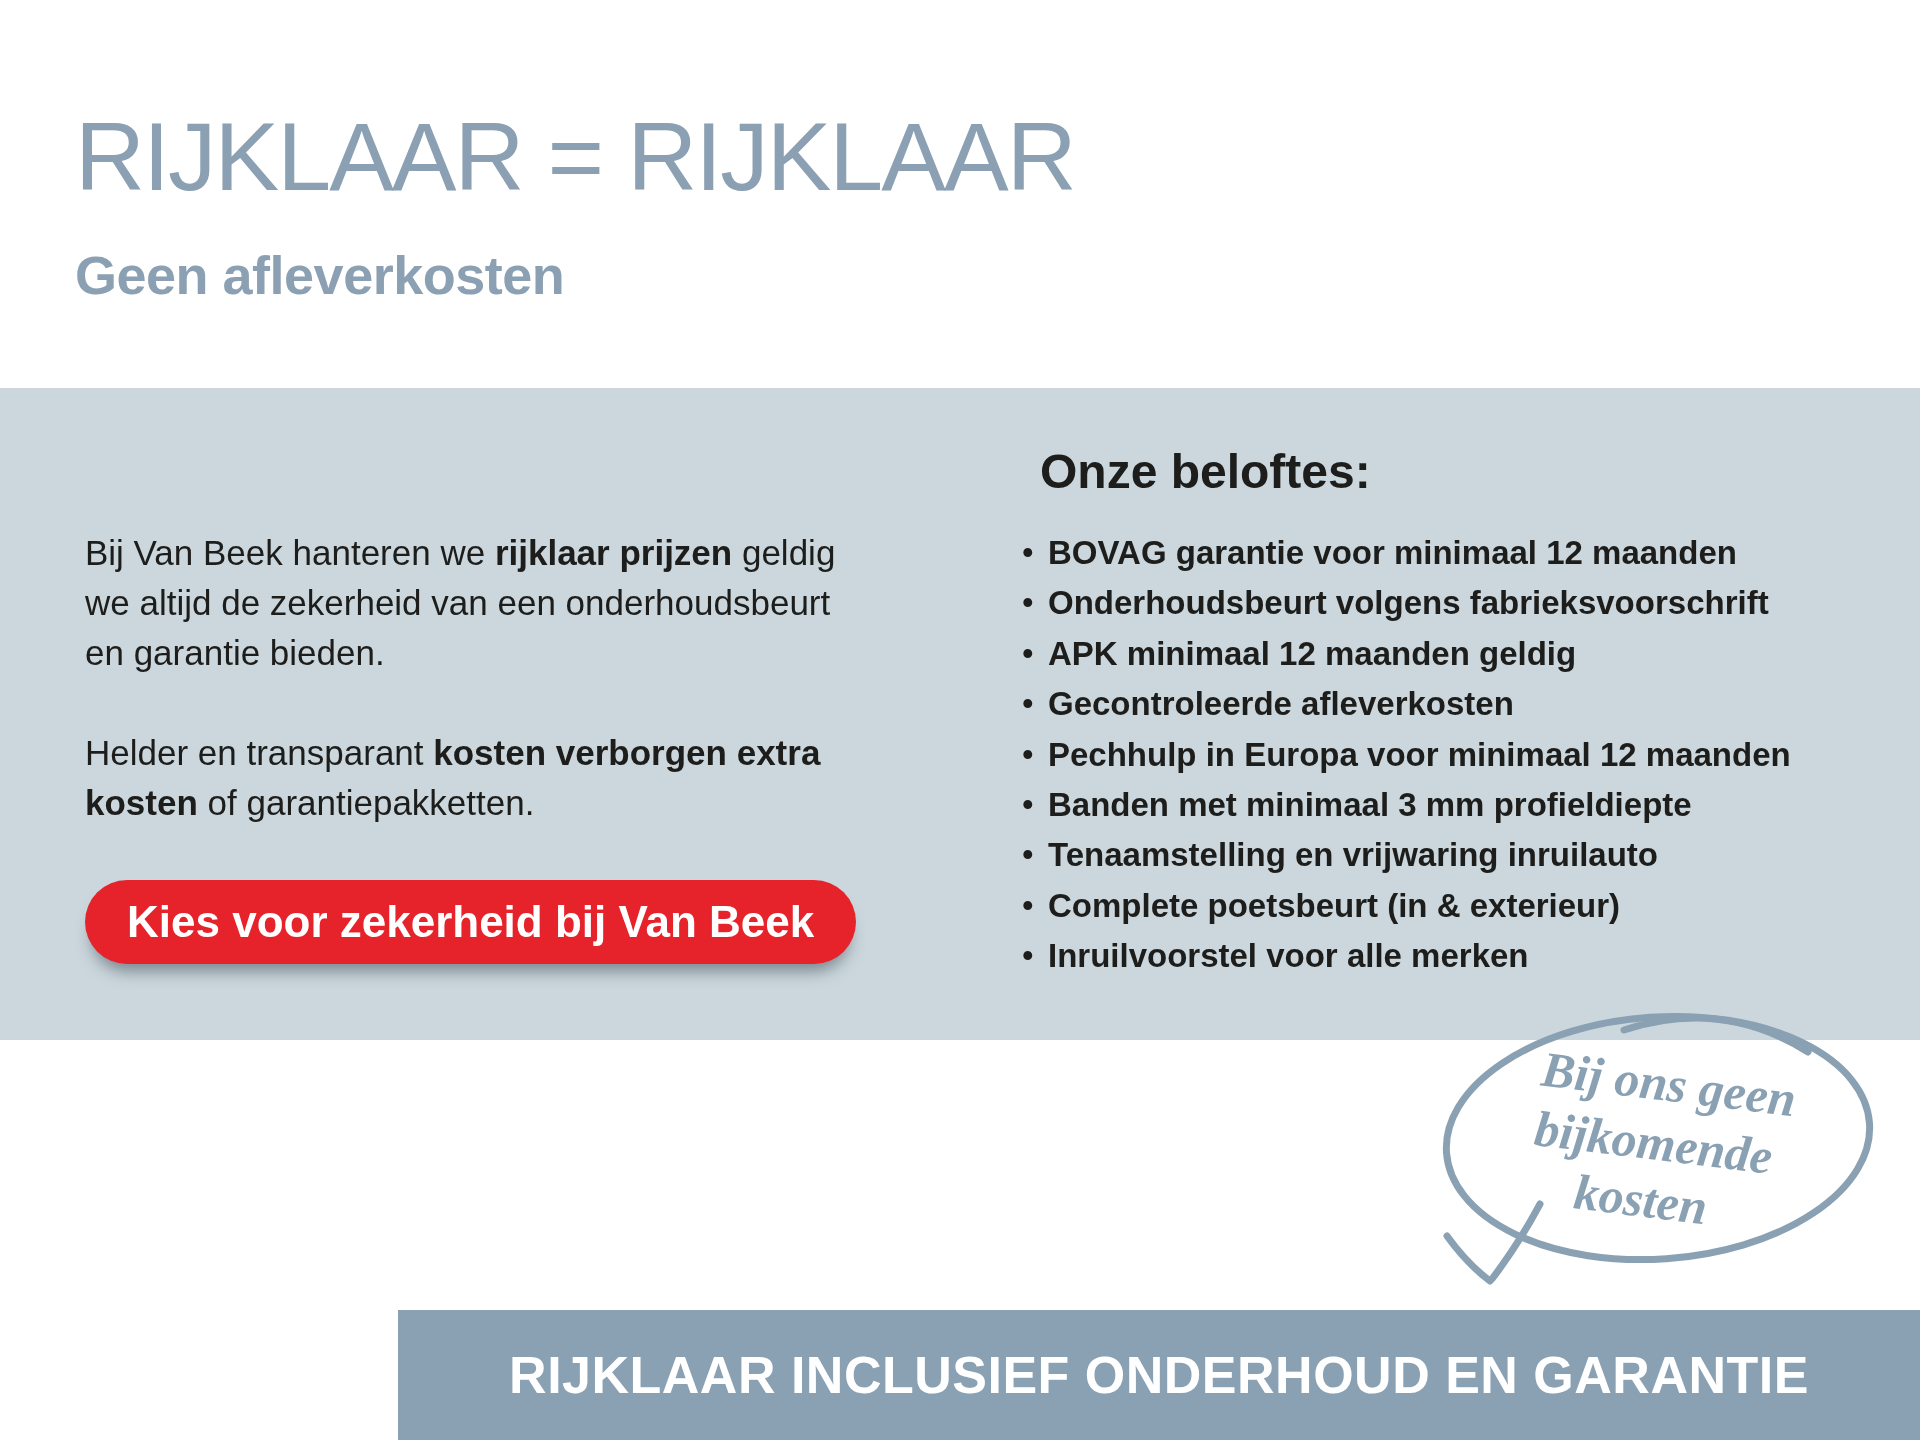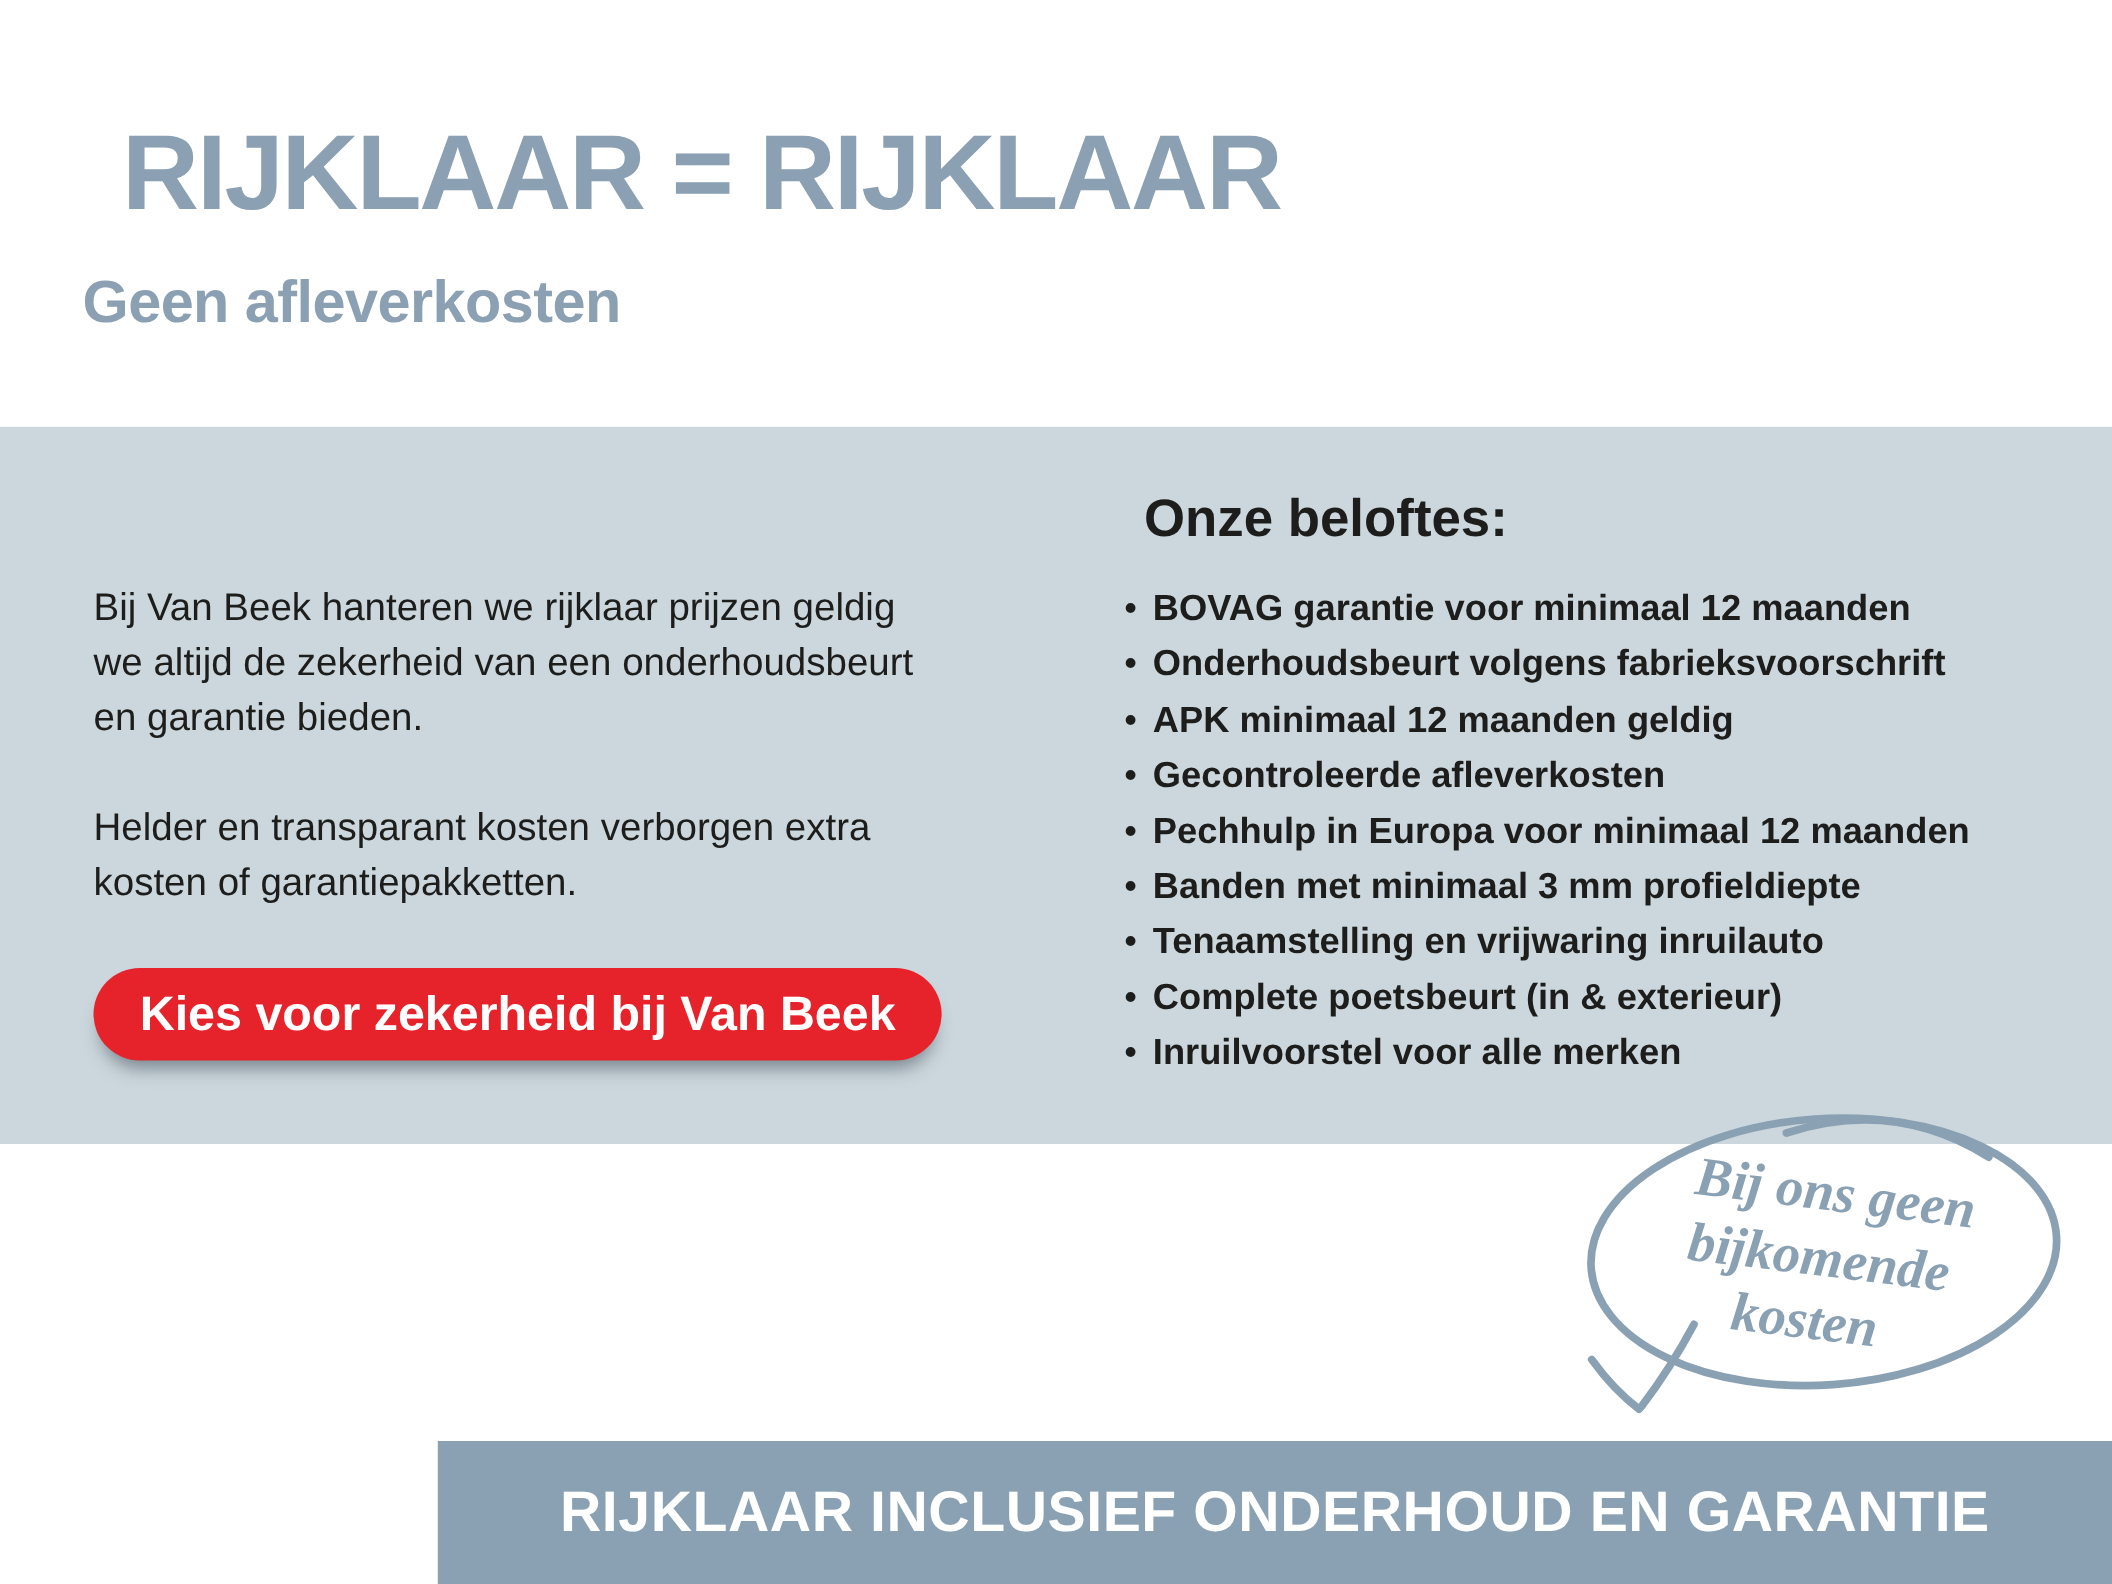--- a/index.html
+++ b/index.html
@@ -3,33 +3,33 @@
 <meta charset="utf-8">
 <style>
   html,body{margin:0;padding:0;background:#fff;}
   .canvas{
     position:relative;width:1920px;height:1440px;overflow:hidden;
     background:var(--white);font-family:"Liberation Sans",sans-serif;color:var(--ink);
   }
   
   .page-title{
     position:absolute;left:75px;top:108px;
-    font-size:97px;font-weight:700;letter-spacing:-2px;line-height:1;
-    color:var(--brand);white-space:nowrap;margin-left:36px;
+    font-size:97px;font-weight:400;letter-spacing:-2px;line-height:1;
+    color:var(--brand);white-space:nowrap;
   }
   .page-subtitle{
     position:absolute;left:75px;top:248px;
     font-size:54px;font-weight:700;letter-spacing:-0.5px;line-height:1;
     color:var(--brand);white-space:nowrap;
   }
   
   .panel{position:absolute;left:0;top:388px;width:1920px;height:652px;background:var(--panel);}
   
   .intro{position:absolute;left:85px;font-size:35px;line-height:50px;color:var(--ink);}
-  .intro b{font-weight:400;}
+  .intro b{font-weight:700;}
   .intro-p1{top:140px;}
   .intro-p2{top:340px;}
   
   .cta-button{
     position:absolute;left:85px;top:492px;height:84px;
     display:inline-flex;align-items:center;padding:0 42px;border:none;cursor:pointer;
     background:var(--red);border-radius:44px;
     color:#ffffff;font-family:"Liberation Sans",sans-serif;font-size:44px;font-weight:700;white-space:nowrap;
     box-shadow:0 14px 16px -7px rgba(55,65,75,.55);
   }

